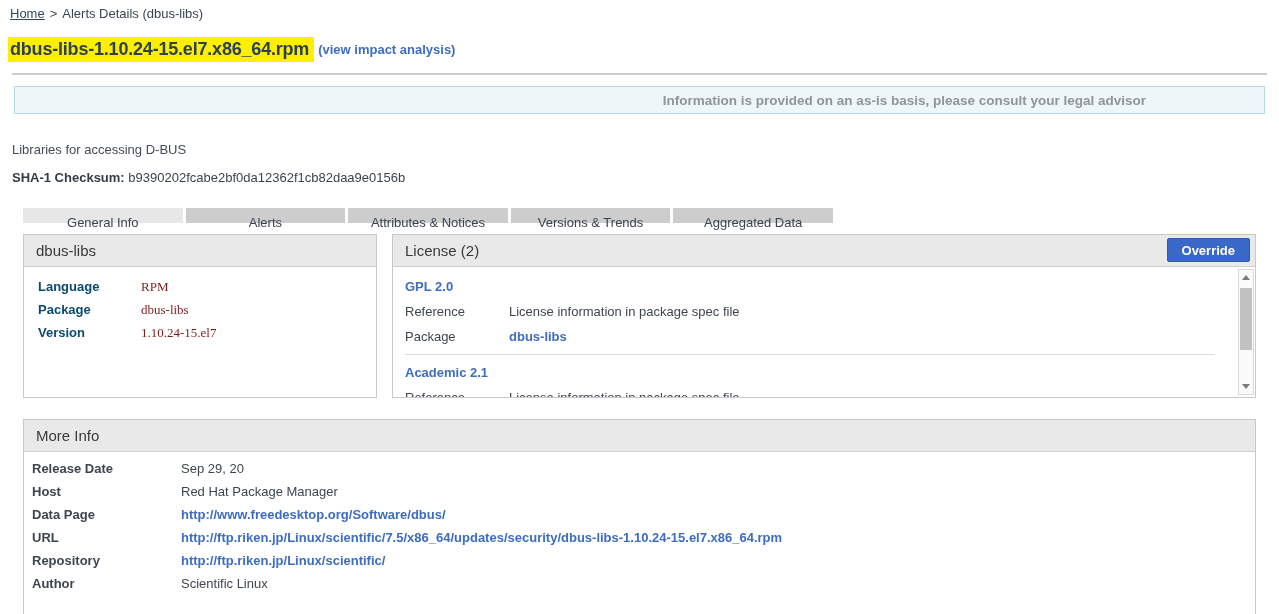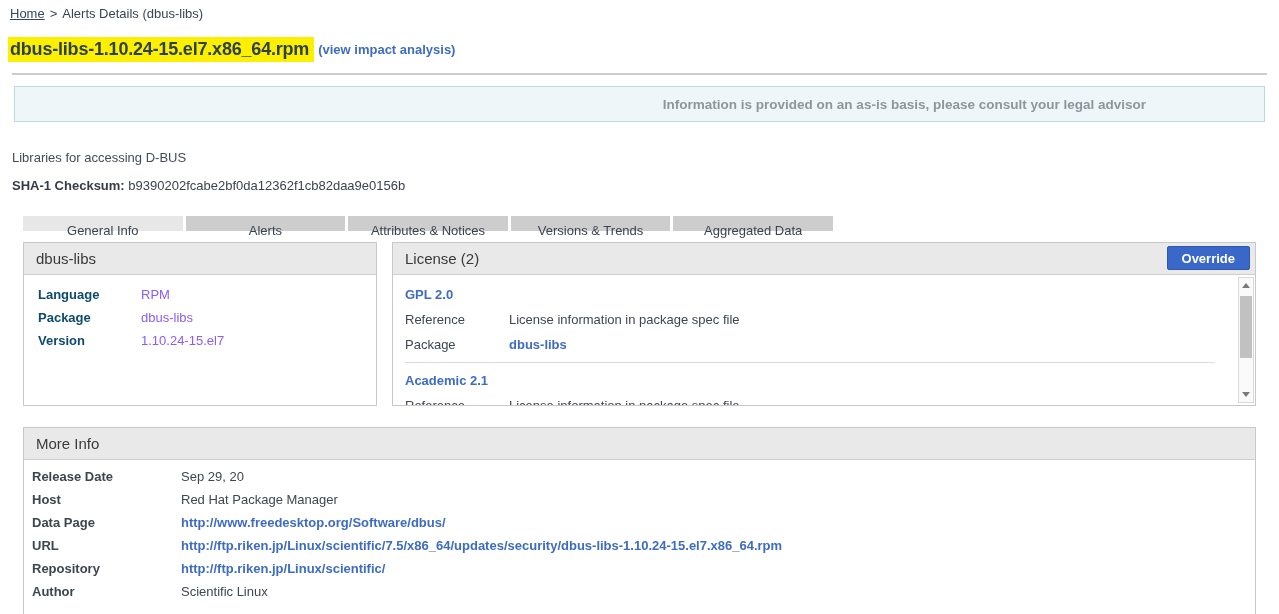--- a/index.html
+++ b/index.html
@@ -14,21 +14,21 @@
   
   .title-row { margin:16px 0 0 8px; height:24px; display:flex; align-items:center; }
   .page-title { background:#fcf000; color:#2e4154; font-size:18px; font-weight:700;
     padding:1px 5px 2px 2px; line-height:22px; letter-spacing:-0.2px; }
   .impact-link { color:#3d6cc0; font-size:13px; font-weight:700; margin-left:4px;
     text-decoration:none; cursor:pointer; }
 
   .top-divider { border:none; border-top:2px solid #cccccc; margin:12px 12px 0 12px; }
 
   
-  .legal-banner { margin:11px 14px 0 14px; height:36px; background:#eff6fa;
+  .legal-banner { margin:11px 14px 0 14px; height:28px; background:#eff6fa;
     border:1px solid #b5dae8; display:flex; align-items:center; justify-content:flex-end;
     padding-right:118px; }
   .legal-banner span { color:#8f959b; font-weight:700; font-size:13.5px; }
 
   .description { margin:28px 0 0 12px; color:#444b55; }
   .sha-line { margin:13px 0 0 12px; color:#3c434d; }
   .sha-line b { color:#353c45; }
 
   
   .tabs { display:flex; margin:23px 0 0 23px; width:810px; }
@@ -39,21 +39,21 @@
 
   
   .panels-row { display:flex; margin:11px 23px 0 23px; height:164px; }
   .panel { border:1px solid #c8c8c8; background:#fff; }
   .panel-header { height:32px; background:#e9e9e9; border-bottom:1px solid #cfcfcf;
     line-height:31px; padding-left:12px; font-size:15px; color:#3a3a3a; position:relative; }
   .lib-panel { width:354px; margin-right:15px; }
   .lib-body { padding:12px 14px; }
   .kv-row { display:flex; line-height:15px; margin-bottom:8px; }
   .kv-row .k { font-weight:700; color:#0c4a6e; width:103px; flex:none; }
-  .kv-row .v { color:#8b5cf6; }
+  .kv-row .v { color:#7f1d1d;font-family:Liberation Serif, serif; }
 
   .license-panel { flex:1; position:relative; overflow:hidden; }
   .license-body { padding:12px 40px 0 12px; }
   .entry-name { color:#3d6cc0; font-weight:600; line-height:15px; margin-bottom:10px; cursor:pointer; display:inline-block; }
   .lic-row { display:flex; line-height:15px; margin-bottom:10px; }
   .lic-row .k { width:104px; flex:none; color:#3f4650; }
   .lic-row .v { color:#3f4650; }
   .lic-row .v.link { color:#3d6cc0; font-weight:600; cursor:pointer; }
   .entry-divider { border:none; border-top:1px solid #dddddd; margin:8px 0 10px 0; }
 

